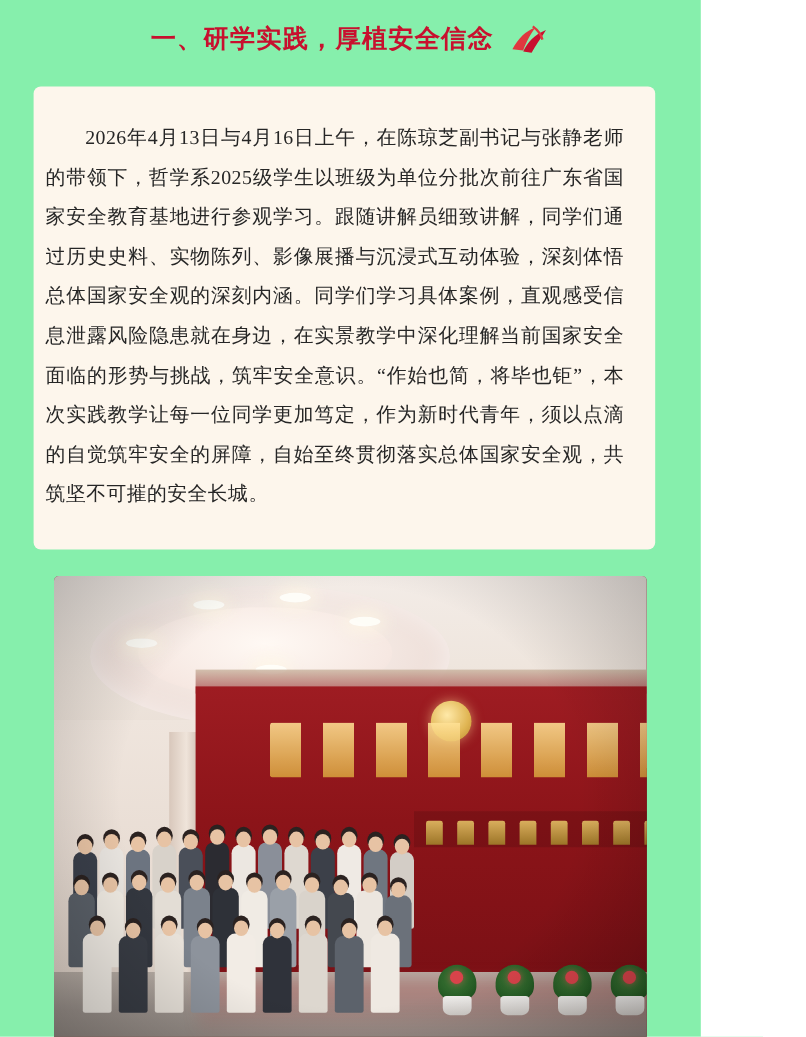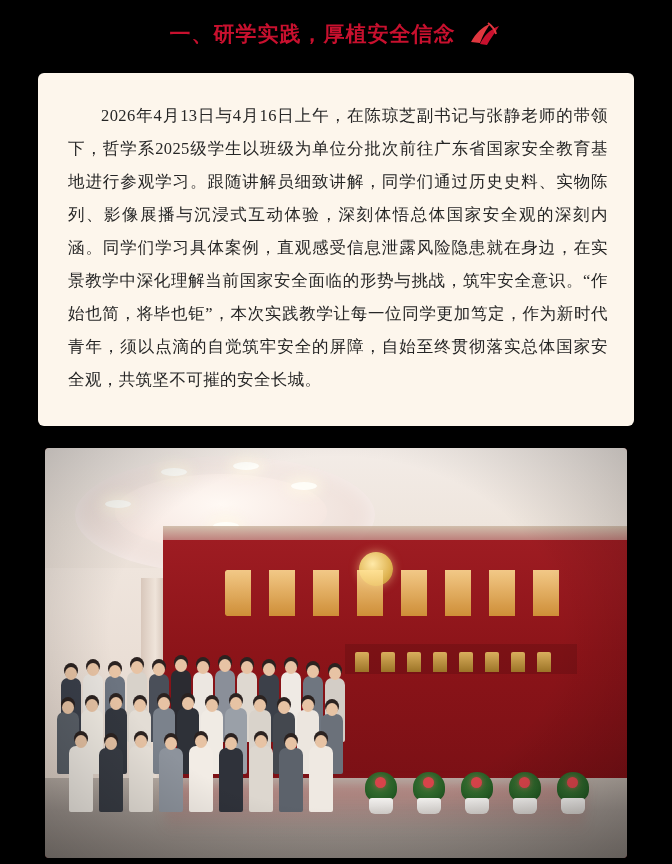--- a/index.html
+++ b/index.html
@@ -8,23 +8,23 @@
   }
   body {
     width: 672px;
     height: 864px;
     background: #ffffff;
     font-family: "Liberation Sans", sans-serif;
     overflow: hidden;
   }
   .page {
     position: relative;
-    width: 672px;
+    width: 584px;
     height: 864px;
-    background: #000000;
+    background: #86efac;
     box-sizing: border-box;
   }
 
   
   .heading-wrap {
     padding-top: 18px;
     padding-bottom: 10px;
     text-align: center;
   }
   .heading {
@@ -47,24 +47,24 @@
     height: 26px;
     margin-left: 6px;
     position: relative;
   }
   .heading-ribbon svg {
     display: block;
   }
 
   
   .card {
-    margin: 14px 38px 0 38px;
+    margin: 14px 38px 0 28px;
     background: #fdf6ec;
     border-radius: 6px;
-    padding: 26px 26px 30px 30px;
+    padding: 26px 26px 30px 10px;
     box-sizing: border-box;
   }
   .card p {
     margin: 0;
     font-size: 16.5px;
     line-height: 33px;
     color: #262626;
     text-align: justify;
     text-indent: 2em;
     font-family: "Liberation Serif", "DejaVu Serif", serif;

